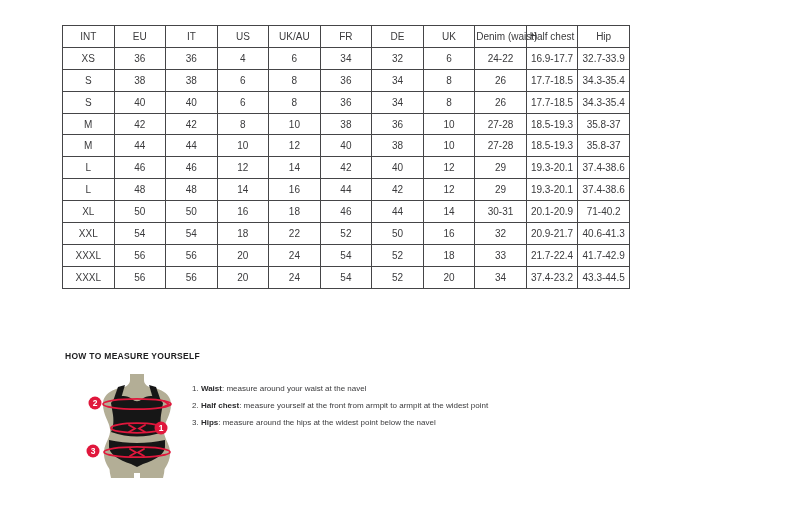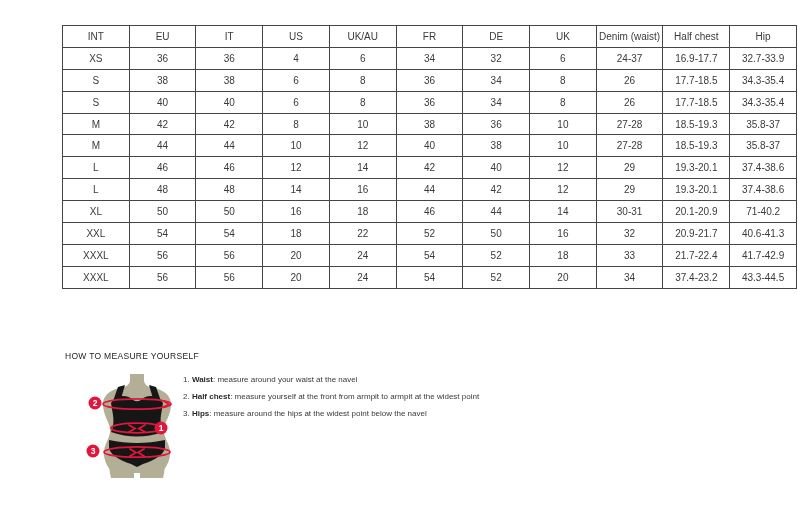--- a/index.html
+++ b/index.html
@@ -8,21 +8,21 @@
     position: relative;
     background: #ffffff;
     font-family: "Liberation Sans", sans-serif;
     overflow: hidden;
   }
 
   
   table.size-chart {
     position: absolute;
     left: 62px; top: 25px;
-    width: 735px;
+    width: 568px;
     border-collapse: collapse;
     table-layout: fixed;
   }
   table.size-chart th,
   table.size-chart td {
     border: 1px solid #454547;
     font-size: 10px;
     font-weight: 400;
     color: #3a3a3c;
     text-align: center;
@@ -31,34 +31,34 @@
     padding: 0 1px;
     background: #ffffff;
     white-space: nowrap;
   }
 
   
   .measure-heading {
     position: absolute;
     left: 65px; top: 351px;
     font-size: 8.5px;
-    font-weight: 400;
+    font-weight: 700;
     letter-spacing: 0.3px;
     color: #1c1c1e;
   }
   .figure-wrap {
     position: absolute;
     left: 84px; top: 372px;
     width: 112px; height: 108px;
   }
   .instructions {
     position: absolute;
     left: 176px; top: 368px;
     list-style: none;
-    margin: 7px; padding: 0;
+    margin: 16px; padding: 0;
   }
   .instructions li {
     font-size: 8px;
     line-height: 10px;
     color: #3a3a3c;
     margin-bottom: 7px;
     white-space: nowrap;
   }
   .instructions li b { color: #2a2a2c; }
 </style>
@@ -84,21 +84,21 @@
   <tbody>
       <tr>
         <td>XS</td>
         <td>36</td>
         <td>36</td>
         <td>4</td>
         <td>6</td>
         <td>34</td>
         <td>32</td>
         <td>6</td>
-        <td>24-37</td>
+        <td>24-22</td>
         <td>16.9-17.7</td>
         <td>32.7-33.9</td>
       </tr>
       <tr>
         <td>S</td>
         <td>38</td>
         <td>38</td>
         <td>6</td>
         <td>8</td>
         <td>36</td>

